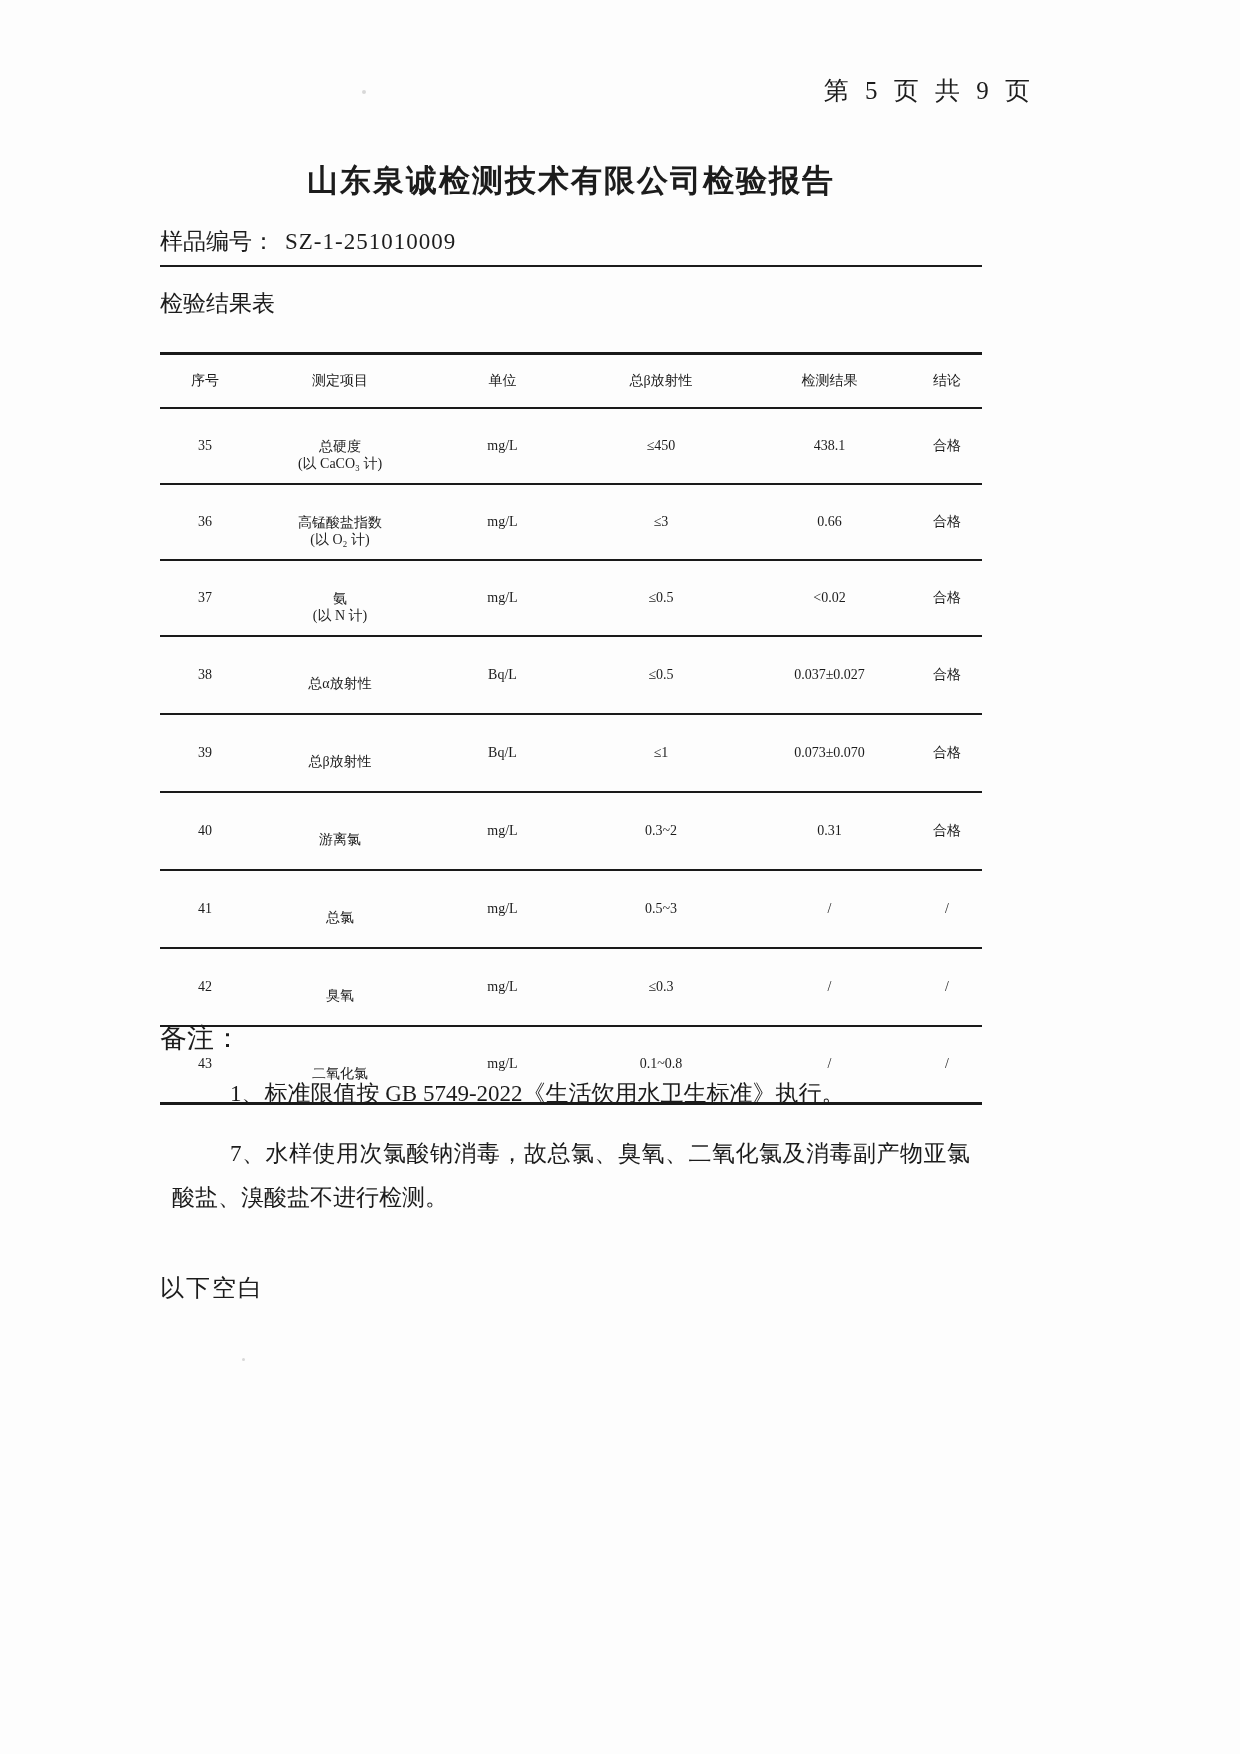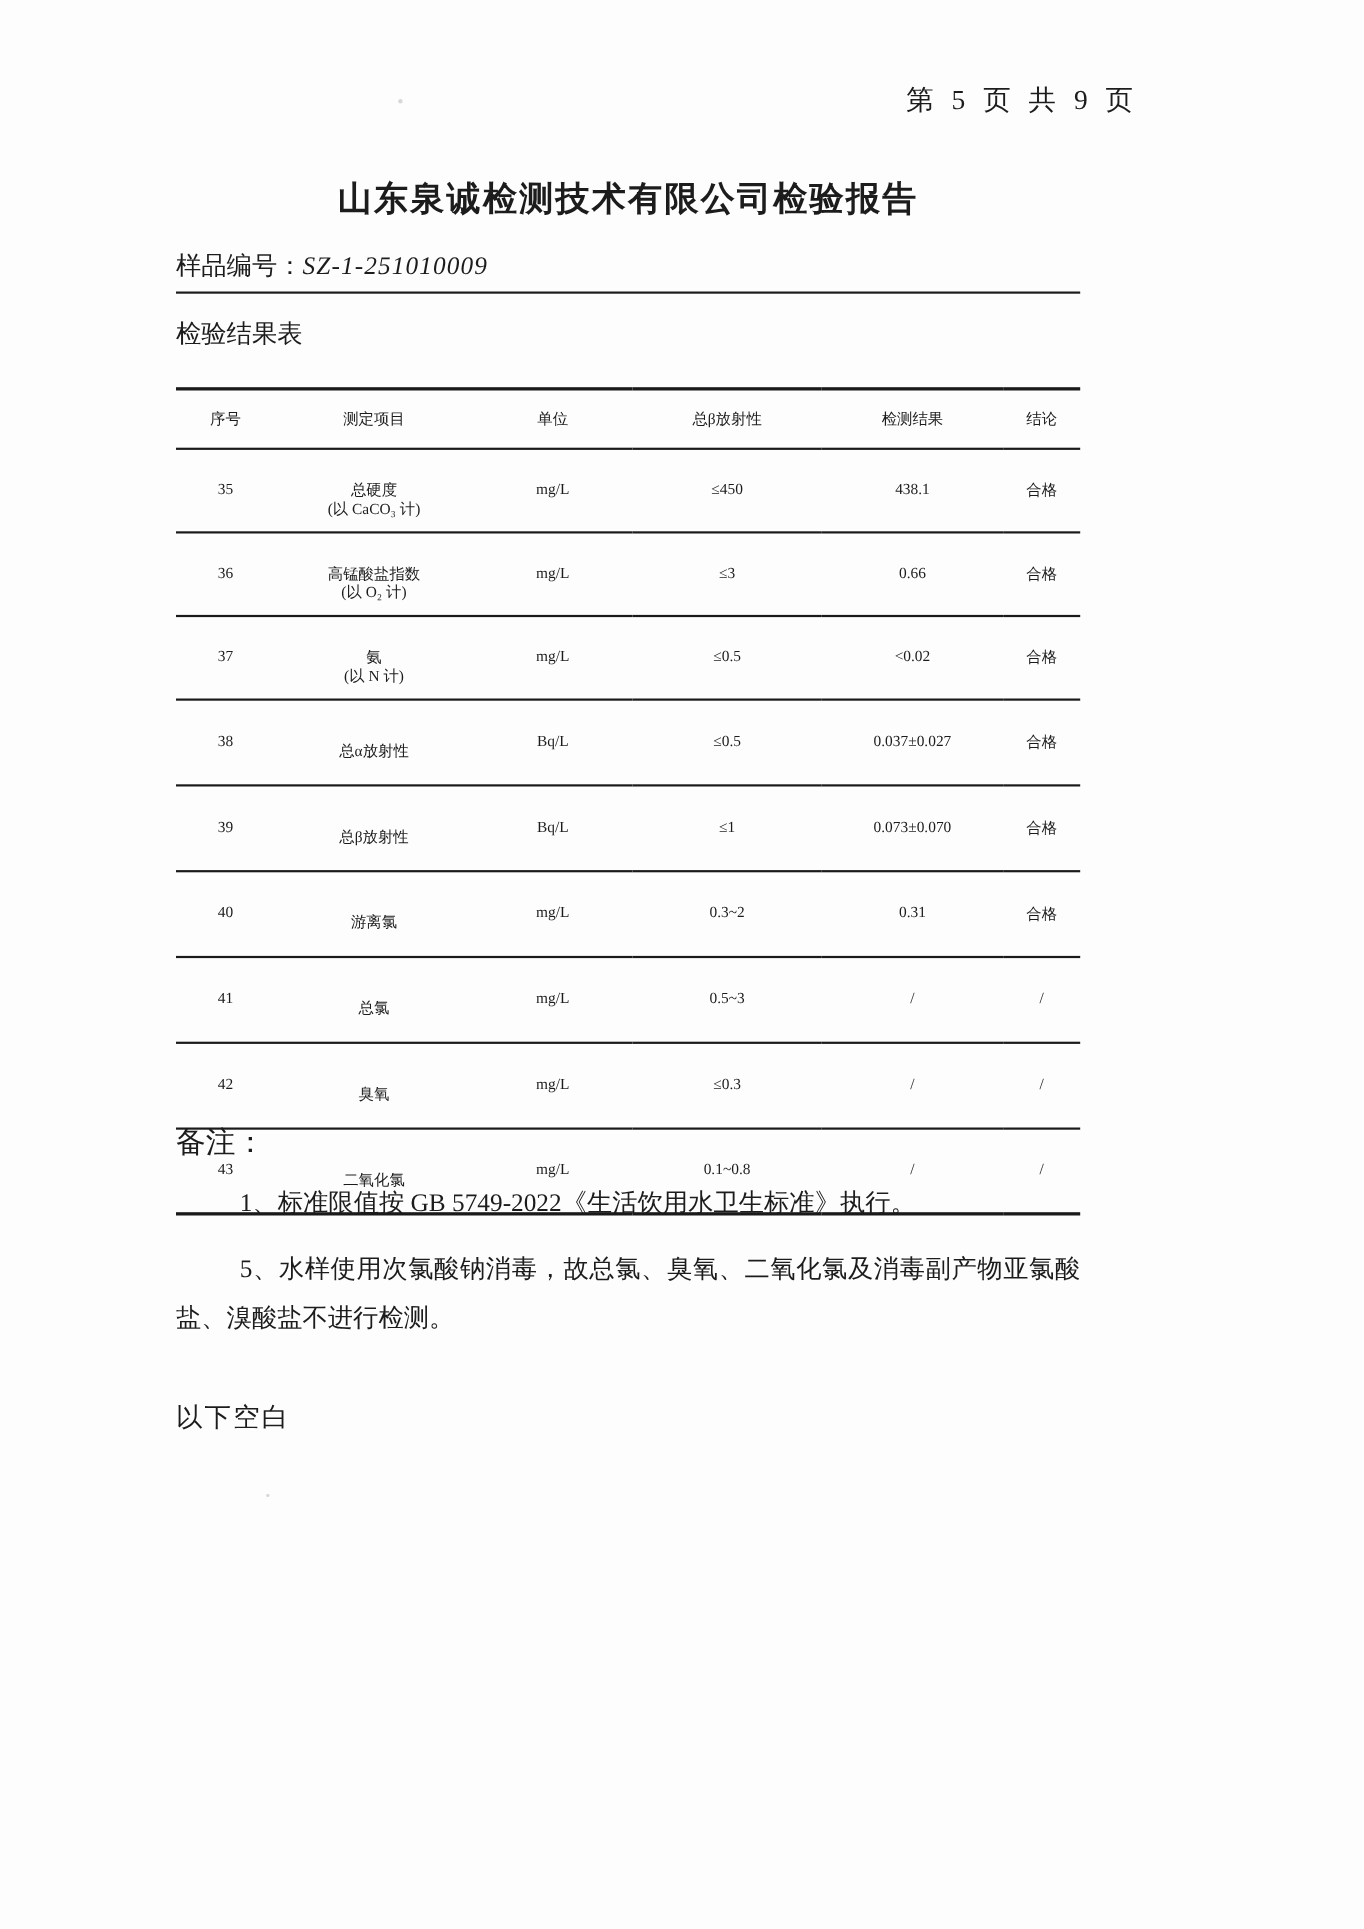--- a/index.html
+++ b/index.html
@@ -20,21 +20,21 @@
   .title {
     position:absolute; top:160px; left:0; width:100%;
     text-align:center; font-size:31px; font-weight:bold; letter-spacing:2px;
     white-space:nowrap;
   }
   .sample-line {
     position:absolute; top:226px; left:0; width:100%;
     font-size:23px; padding-bottom:8px;
     border-bottom:2.5px solid #1c1c1c; white-space:nowrap;
   }
-  .sample-value { letter-spacing:1px;font-style:italic; }
+  .sample-value { margin-left:10px; letter-spacing:1px; }
   .table-title { position:absolute; top:288px; left:0; font-size:23px; }
   table.results {
     position:absolute; top:352px; left:0;
     width:822px; border-collapse:collapse; table-layout:fixed;
     font-size:14px; text-align:center;
     border-top:3px solid #1a1a1a; border-bottom:3px solid #1a1a1a;
   }
   table.results col.c-no      { width:90px; }
   table.results col.c-item    { width:180px; }
   table.results col.c-unit    { width:145px; }
@@ -51,21 +51,21 @@
   }
   table.results tr.tall td   { height:76px; }
   table.results tr.normal td { height:78px; }
   table.results tbody tr:last-child td { border-bottom:none; }
   .item-main { line-height:1.2;margin-top:20px; }
   .item-note { line-height:1.2; }
   .item-note:empty { display:none; }
   .notes { position:absolute; top:1020px; left:0; width:100%; }
   .notes-label { font-size:27px; }
   .note {
-    margin:0; margin-top:16px;
+    margin:12px; margin-top:16px;
     font-size:23px; line-height:44px; text-indent:58px;
     text-align:justify;
   }
   .blank-note { position:absolute; top:1272px; left:0; font-size:24px; letter-spacing:2px; }
   .artifact { position:absolute; border-radius:50%; background:#bfbfbf; opacity:.6; }
   .artifact.a1 { left:362px; top:90px; width:4px; height:4px; }
   .artifact.a2 { left:242px; top:1358px; width:3px; height:3px; }
 </style>
 </head>
 <body>
@@ -202,18 +202,18 @@
           <td>0.1~0.8</td>
           <td>/</td>
           <td>/</td>
         </tr>
       </tbody>
     </table>
 
     <div class="notes">
       <div class="notes-label">备注：</div>
       <p class="note">1、标准限值按 GB 5749-2022《生活饮用水卫生标准》执行。</p>
-      <p class="note">5、水样使用次氯酸钠消毒，故总氯、臭氧、二氧化氯及消毒副产物亚氯酸盐、溴酸盐不进行检测。</p>
+      <p class="note">7、水样使用次氯酸钠消毒，故总氯、臭氧、二氧化氯及消毒副产物亚氯酸盐、溴酸盐不进行检测。</p>
     </div>
 
     <div class="blank-note">以下空白</div>
   </div>
 </div>
 
 </body></html>

